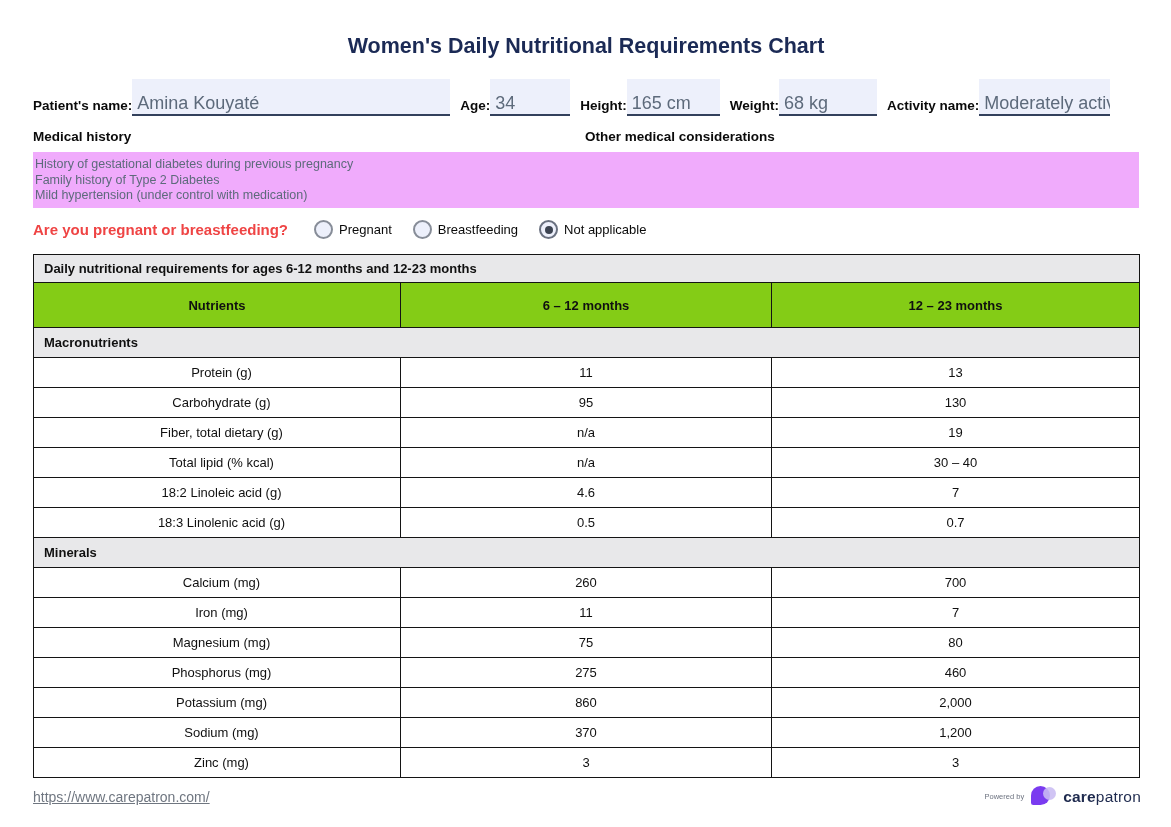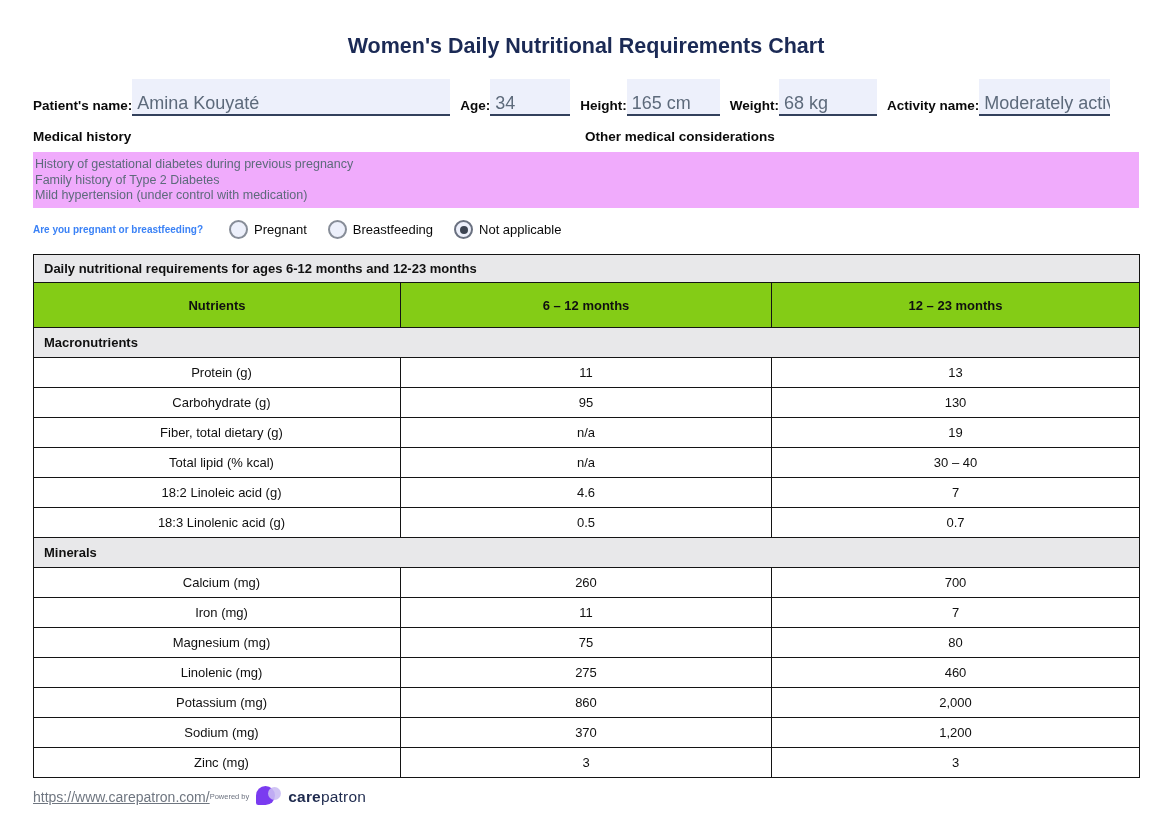--- a/index.html
+++ b/index.html
@@ -19,40 +19,40 @@
   .w-name{width:308px} .w-age{width:70px} .w-height{width:83px} .w-weight{width:88px} .w-activity{width:121px}
 
   
   .mh-headers { display:flex; margin-bottom:5px; }
   .mh-left { width:552px; }
   .mh-box { background:#f0abfc; height:47px; padding:5px 8px 4px 2px; font-size:12.5px; line-height:15.7px;
             color:var(--field_text,#5d6a7b); margin-bottom:12px; }
 
   
   .preg-row { display:flex; align-items:center; margin-bottom:15px; }
-  .preg-label { font-weight:bold; font-size:10px; color:#3b82f6; margin-right:26px; }
+  .preg-label { font-weight:bold; font-size:15px; color:#ef4444; margin-right:26px; }
   .radio-opt { display:flex; align-items:center; margin-right:21px; font-size:13px; color:#0a0a0a; cursor:pointer; }
   .radio { width:15px; height:15px; border:2px solid #878d98; border-radius:50%; background:var(--field_bg,#edf0fb);
            display:inline-flex; align-items:center; justify-content:center; margin-right:6px; flex:none; }
   .radio .dot { width:8px; height:8px; border-radius:50%; background:transparent; }
   .radio-opt.checked .radio { border-color:#6a7180; }
   .radio-opt.checked .dot { background:#3d4452; }
 
   
   table.nutri { width:1106px; border-collapse:collapse; font-size:13px; color:#101010; table-layout:fixed; }
   table.nutri td, table.nutri th { border:1.5px solid var(--table_border,#141414); box-sizing:border-box; }
   tr.cap td { background:var(--section_gray,#e8e8ea); font-weight:bold; padding:0 10px; height:28px; }
   tr.head th { background:#84cc16; font-weight:bold; text-align:center; height:45px; padding:0; font-size:13px; }
   tr.sec td { background:var(--section_gray,#e8e8ea); font-weight:bold; padding:0 10px; height:30px; }
   tr.datarow td { height:30px; background:#fff; }
   tr.datarow td:first-child { padding-left:10px; text-align:center; }
   td.c { text-align:center; }
 
   
-  .footer { position:absolute; left:33px; right:30px; bottom:20px; display:flex; justify-content:flex-start; align-items:center; }
+  .footer { position:absolute; left:33px; right:30px; bottom:20px; display:flex; justify-content:space-between; align-items:center; }
   .url { font-size:14px; color:var(--link_gray,#6f7680); text-decoration:underline; cursor:pointer; }
   .brand { display:flex; align-items:center; }
   .pb { font-size:7.5px; color:#6d7380; margin-right:7px; }
   .logo { position:relative; width:28px; height:21px; margin-right:4px; flex:none; }
   .blob { position:absolute; left:0; top:0; width:19px; height:19px; background:var(--brand_purple,#7a3bf0);
           border-radius:50% 50% 50% 12%; }
   .circ { position:absolute; left:12px; top:1px; width:13px; height:13px; background:var(--brand_lavender,#c9bcf2);
           opacity:.88; border-radius:50%; }
   .wordmark { font-size:15.5px; color:#1e2a4e; letter-spacing:.2px; }
   .wordmark b { font-weight:bold; }
@@ -181,21 +181,21 @@
         <td>Iron (mg)</td>
         <td class="c">11</td>
         <td class="c">7</td>
       </tr>
       <tr class="datarow">
         <td>Magnesium (mg)</td>
         <td class="c">75</td>
         <td class="c">80</td>
       </tr>
       <tr class="datarow">
-        <td>Linolenic (mg)</td>
+        <td>Phosphorus (mg)</td>
         <td class="c">275</td>
         <td class="c">460</td>
       </tr>
       <tr class="datarow">
         <td>Potassium (mg)</td>
         <td class="c">860</td>
         <td class="c">2,000</td>
       </tr>
       <tr class="datarow">
         <td>Sodium (mg)</td>

